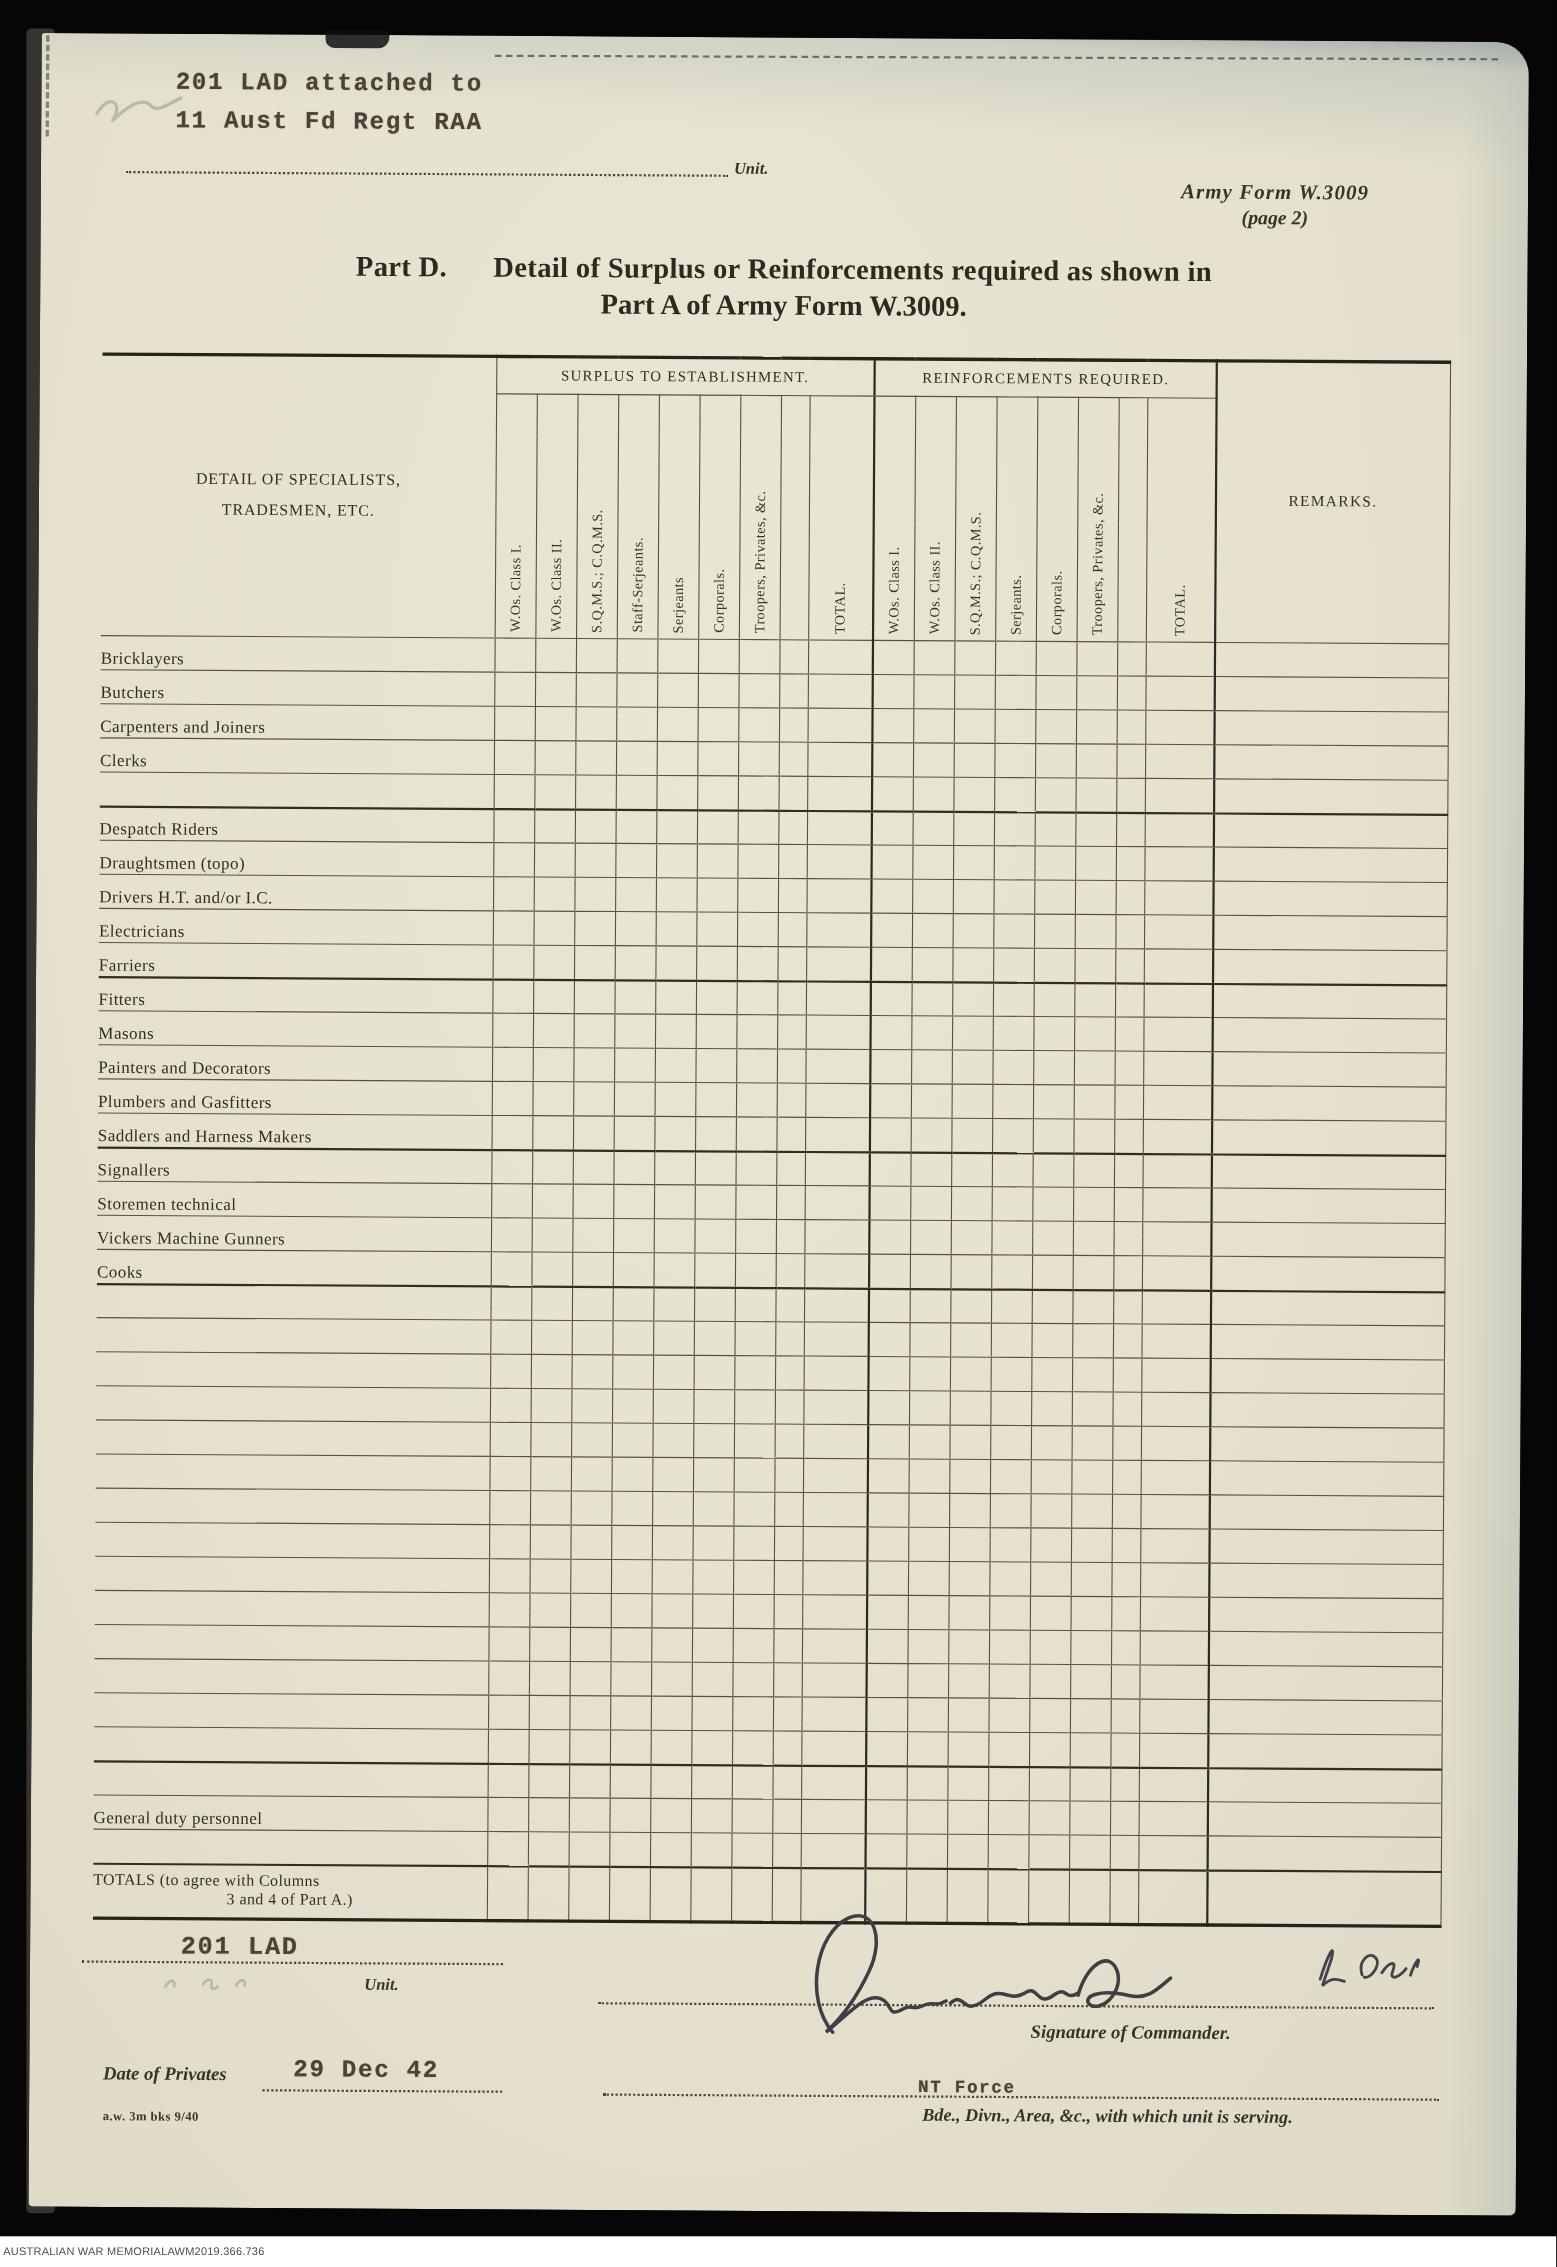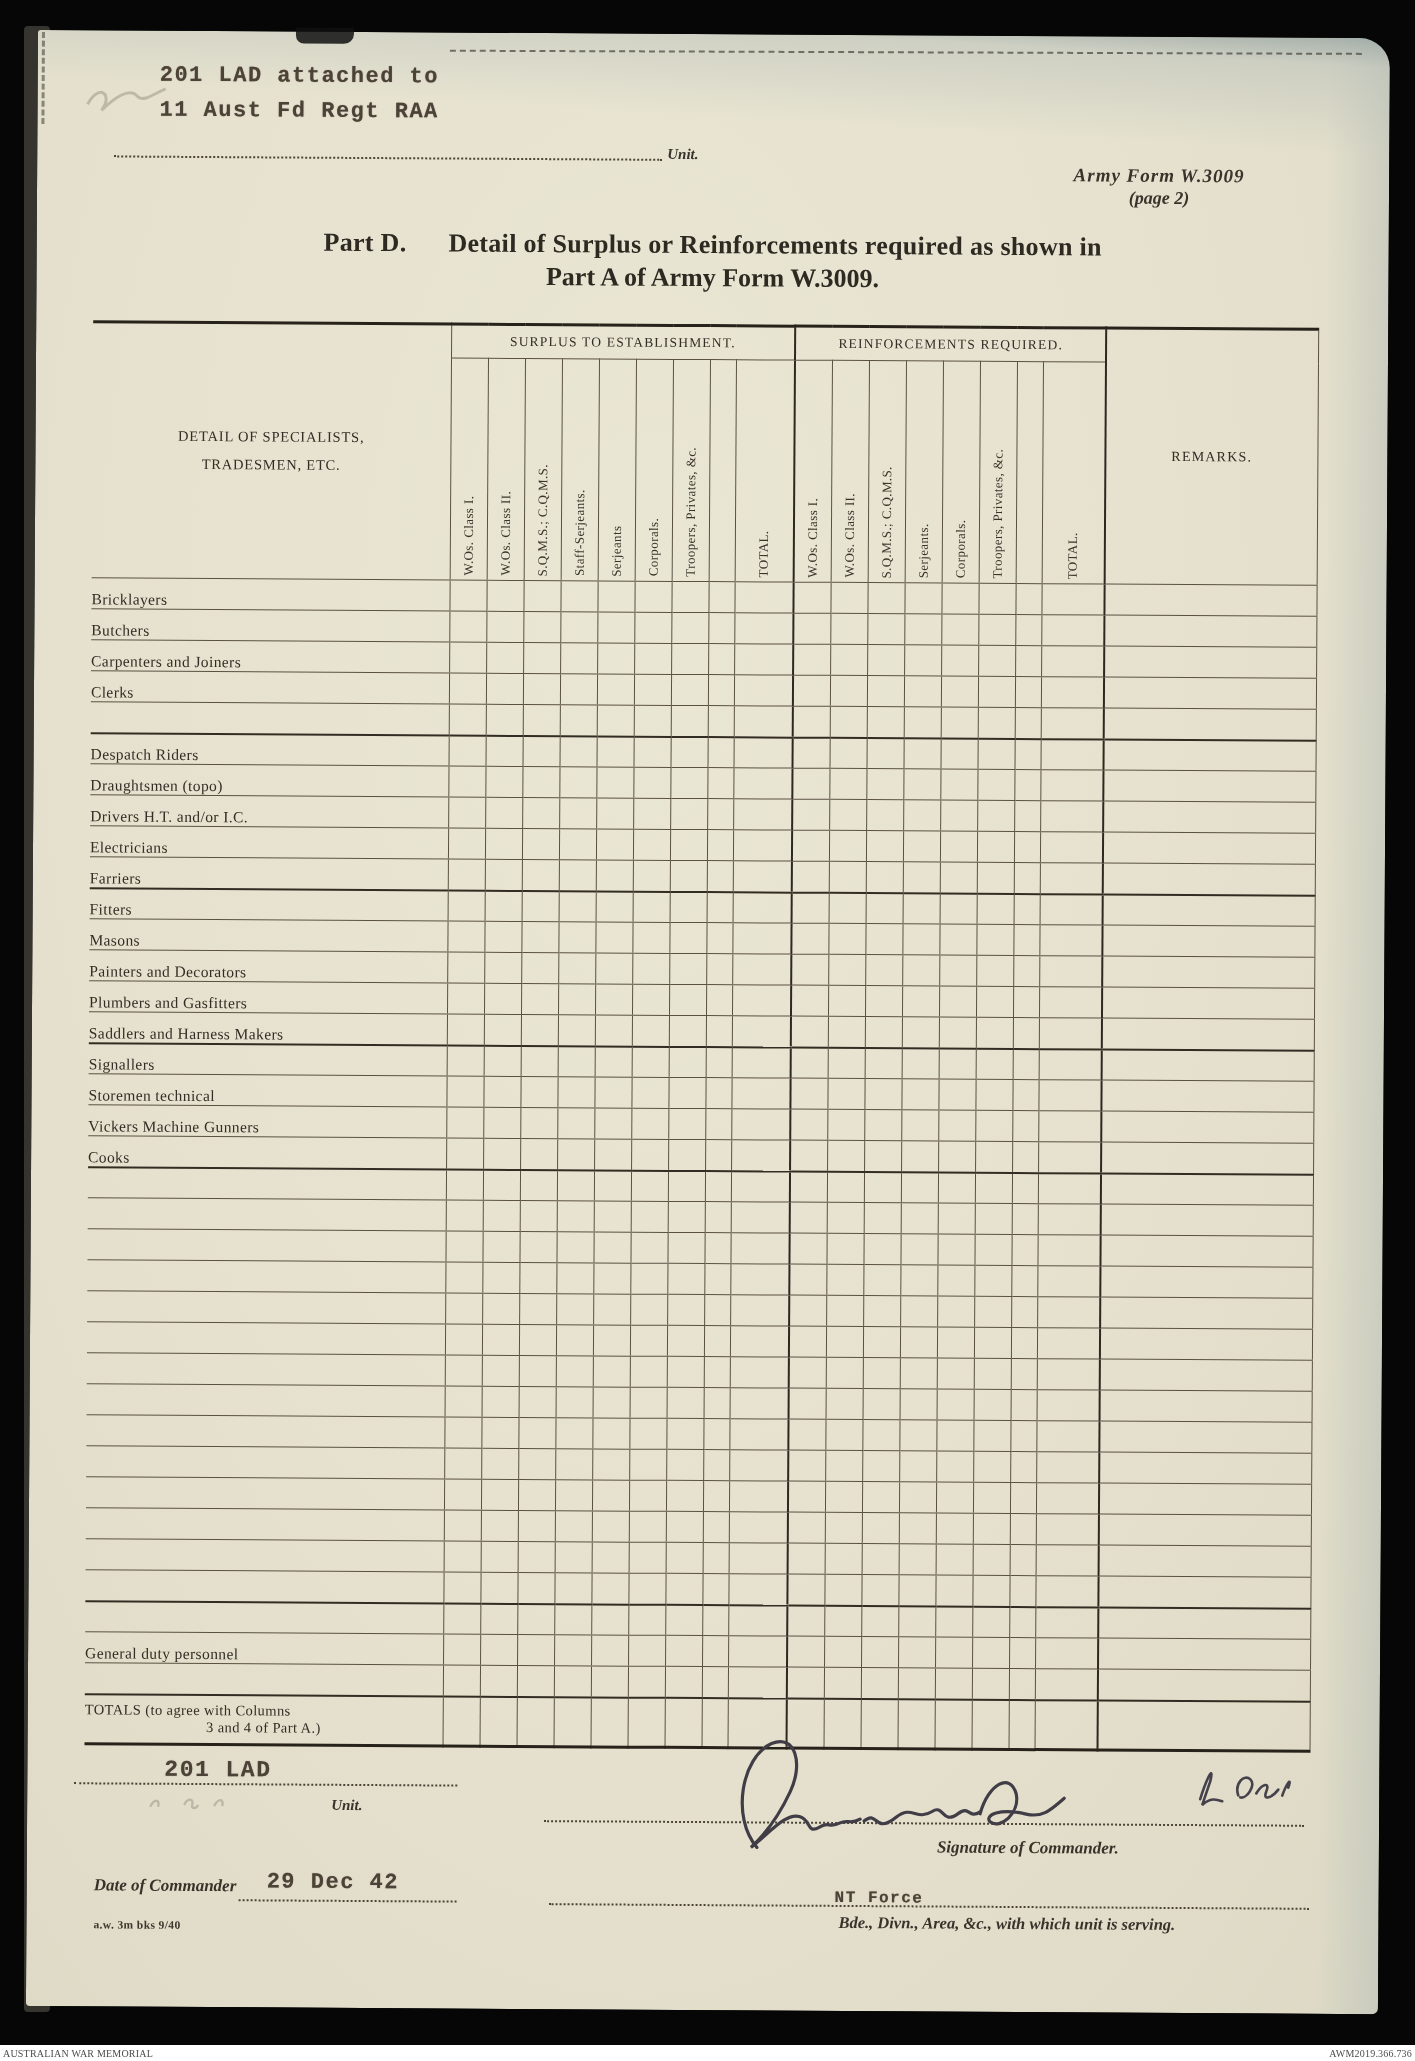--- a/index.html
+++ b/index.html
@@ -69,23 +69,23 @@
   tr.totals{height:50px;}
   tr.totals td{border-top:2px solid #332c22;border-bottom:none;}
   tr.totals td.rlabel{font-size:14.5px;vertical-align:middle;padding-bottom:0;}
   tr.totals td.rlabel .tl2{text-align:center;}
 
   
   .sig-label{position:absolute;font-style:italic;font-weight:600;color:#38332a;font-size:17px;}
   .aw{position:absolute;left:67px;top:1888px;font-size:11.5px;font-weight:bold;color:#3c362c;
       letter-spacing:.4px;}
   .pencil{position:absolute;opacity:.32;}
-  .archive-bar{position:absolute;left:0;right:0;bottom:0;height:16px;background:#ffffff;
-               display:flex;justify-content:space-between;align-items:center;padding:0 3px;
-               font-family:Liberation Serif, serif;font-size:10px;color:#4c4c4c;
+  .archive-bar{position:absolute;left:0;right:0;bottom:0;height:28px;background:#ffffff;
+               display:flex;align-items:center;padding:0 3px;
+               font-family:Liberation Sans, sans-serif;font-size:10px;color:#4c4c4c;
                letter-spacing:.2px;z-index:5;}
 </style>
 </head>
 <body>
 
 <div class="scan">
   <div class="edge-strip"></div>
 
   <div class="paper">
     <div class="perf-line"></div>
@@ -966,21 +966,21 @@
     <svg style="position:absolute;left:1157px;top:1716px;" width="115" height="62" viewBox="0 0 115 62">
       <g fill="none" stroke="#45424c" stroke-width="2.6" stroke-linecap="round">
         <path d="M16,46 C22,26 30,10 26,28 L18,52 C26,44 32,46 38,48"></path>
         <path d="M54,42 C50,30 60,20 66,26 C72,32 62,46 56,44"></path>
         <path d="M72,40 C78,30 86,28 82,38 C78,48 88,44 94,36"></path>
         <path d="M98,42 C102,30 108,22 104,34"></path>
       </g>
     </svg>
     <div class="sig-label" style="left:910px;top:1802px;">Signature of Commander.</div>
 
-    <div class="sig-label" style="left:67px;top:1845px;">Date of Commander</div>
+    <div class="sig-label" style="left:67px;top:1845px;">Date of Privates</div>
     <div class="typed" style="position:absolute;left:240px;top:1838px;font-size:22px;">29 Dec 42</div>
     <div class="dotline" style="left:212px;top:1868px;width:218px;"></div>
 
     <div class="typed" style="position:absolute;left:808px;top:1854px;font-size:16px;">NT Force</div>
     <div class="dotline" style="left:522px;top:1870px;width:760px;"></div>
     <div class="sig-label" style="left:812px;top:1878px;font-size:16.5px;">Bde., Divn., Area, &amp;c., with which unit is serving.</div>
 
     <div class="aw">a.w. 3m bks 9/40</div>
   </div>
 

